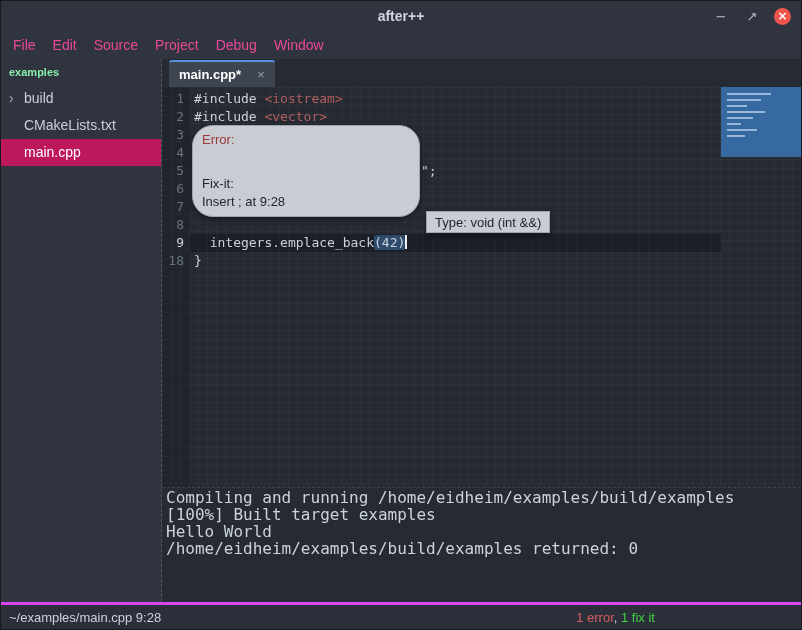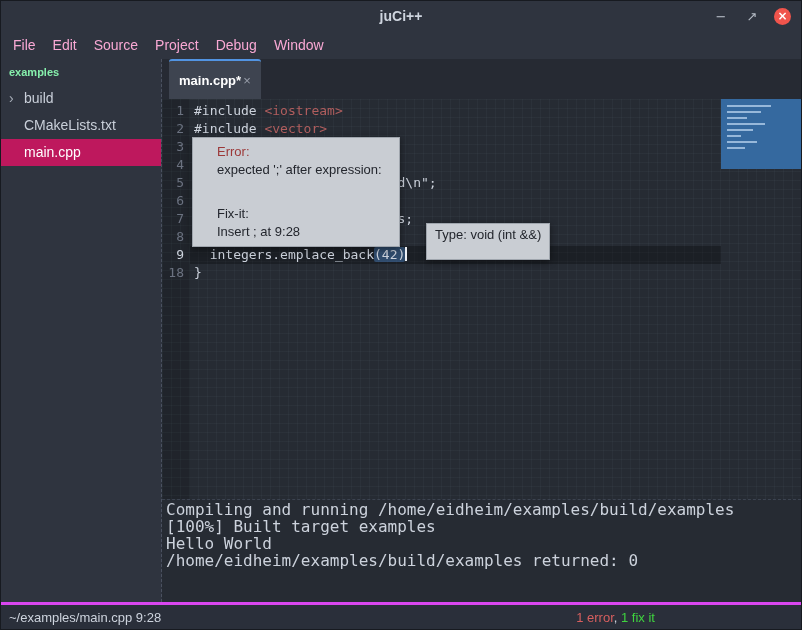--- a/index.html
+++ b/index.html
@@ -7,38 +7,38 @@
   .window { position:relative; width:802px; height:630px; background:#2f343f; border:1px solid #171a20; display:flex; flex-direction:column; overflow:hidden; }
 
   
   .titlebar { flex:0 0 30px; position:relative; display:flex; align-items:center; background:#2f343f; }
   .title { position:absolute; left:0; right:0; text-align:center; color:#cfd5df; font-weight:bold; font-size:14px; }
   .win-controls { margin-left:auto; display:flex; align-items:center; gap:13px; padding-right:10px; z-index:2; }
   .win-btn { width:18px; height:18px; display:flex; align-items:center; justify-content:center; color:#b6bcc6; font-size:13px; font-family:"DejaVu Sans", sans-serif; cursor:default; }
   .win-btn.close { background:#f0544c; border-radius:50%; width:17px; height:17px; color:#fff; font-size:12px; font-weight:bold; }
 
   
-  .menubar { flex:0 0 28px; display:flex; align-items:center; gap:17px; padding:0 12px; background:#2f343f; color:#f9a8d4; font-size:14px; }
+  .menubar { flex:0 0 28px; display:flex; align-items:center; gap:17px; padding:0 12px; background:#2f343f; color:#ec4899; font-size:14px; }
   .menu-item { cursor:default; }
 
   .main { flex:1; display:flex; min-height:0; }
 
   
   .sidebar { flex:0 0 160px; width:160px; background:#2f343f; color:#c9cfd9; overflow:hidden; }
   .sidebar-header { height:26px; line-height:26px; padding-left:8px; color:#86efac; font-weight:bold; font-size:11px; }
   .tree-item { height:27px; line-height:27px; position:relative; padding-left:23px; font-size:14px; cursor:default; white-space:nowrap; }
   .tree-item .chev { position:absolute; left:8px; top:0; font-size:14px; color:#a7adb8; }
   .tree-item.selected { background:#be185d; color:#ffffff; }
 
   
   .right-pane { flex:1; display:flex; flex-direction:column; border-left:1px dashed #4a5160; min-width:0; }
 
   
   .tabbar { flex:0 0 28px; background:#262a33; display:flex; align-items:flex-end; padding-left:7px; }
-  .tab { height:40px; display:flex; align-items:center; gap:2px; padding:0 10px; background:#3e4450; border-top:2px solid #5294e2; border-radius:3px 3px 0 0; color:#ffffff; font-size:13px; font-weight:bold; cursor:default; }
+  .tab { height:27px; display:flex; align-items:center; gap:16px; padding:0 10px; background:#3e4450; border-top:2px solid #5294e2; border-radius:3px 3px 0 0; color:#ffffff; font-size:13px; font-weight:bold; cursor:default; }
   .tab-close { color:#989eaa; font-weight:normal; font-size:13px; cursor:pointer; }
 
   
   .editor { flex:0 0 400px; height:400px; position:relative; display:flex;
     background-color:#262b33;
     background-image:linear-gradient(rgba(140,160,190,0.05) 1px, transparent 1px),
                      linear-gradient(90deg, rgba(140,160,190,0.05) 1px, transparent 1px);
     background-size:9px 9px;
     font-family:"DejaVu Sans Mono", monospace; font-size:13px; line-height:18px; }
   .gutter { flex:0 0 28px; width:28px; padding-top:3px; background:rgba(0,0,0,0.14); text-align:right; color:#6b7280; }
@@ -57,42 +57,42 @@
   .mapcol { flex:0 0 80px; width:80px; position:relative; }
   .minimap { position:absolute; top:0; right:0; width:80px; height:70px; background:#35699f; padding:6px 0 0 6px; }
   .minimap .mm-line { height:2px; margin-bottom:4px; background:rgba(205,228,250,0.65); }
   .minimap .mm-line:nth-child(1){width:44px;} .minimap .mm-line:nth-child(2){width:34px;}
   .minimap .mm-line:nth-child(3){width:20px;} .minimap .mm-line:nth-child(4){width:38px;}
   .minimap .mm-line:nth-child(5){width:26px;} .minimap .mm-line:nth-child(6){width:14px;}
   .minimap .mm-line:nth-child(7){width:30px;} .minimap .mm-line:nth-child(8){width:18px;}
 
   
   .tooltip { position:absolute; background:#c9cdd3; color:#23262d; border:1px solid #9fa5ad; box-shadow:0 2px 7px rgba(0,0,0,0.45); font-family:"Liberation Sans", sans-serif; font-size:13px; z-index:5; white-space:nowrap; }
-  .tooltip.diag { left:30px; top:38px; width:208px; padding:5px 24px; line-height:18px; }
+  .tooltip.diag { left:30px; top:38px; width:228px; padding:5px 9px; line-height:18px;border-radius:21px; }
   .tt-title { color:#9c3838; }
   .tt-gap { height:26px; }
-  .tooltip.type { left:264px; top:124px; height:37px; padding:1px 8px; line-height:19px; }
+  .tooltip.type { left:264px; top:124px; height:22px; padding:1px 8px; line-height:19px; }
 
   
   .terminal { flex:1; border-top:1px dashed #3c4350; background:#262b33; color:#ccd2dc; font-family:"DejaVu Sans Mono", monospace; font-size:16px; line-height:17px; padding:1px 0 0 4px; overflow:hidden; white-space:pre; }
 
   
   .statusbar { flex:0 0 27px; background:#2a2f3a; border-top:3px solid #d946ef; display:flex; align-items:center; padding:0 8px; font-size:13px; color:#cdd3dd; }
   .status-right { margin-left:auto; margin-right:138px; }
   .err { color:#d75f5f; }
   .sep { color:#cdd3dd; }
   .fix { color:#3fd33f; }
 </style>
 </head>
 <body>
 
 <div class="window">
 
   <div class="titlebar">
-    <span class="title">juCi++</span>
+    <span class="title">after++</span>
     <div class="win-controls">
       <span class="win-btn">
           <span>−</span>
         </span>
       <span class="win-btn">
           <span>↗</span>
         </span>
       <span class="win-btn close">
           <span>×</span>
         </span>
@@ -150,21 +150,20 @@
             <div class="mm-line"></div>
             <div class="mm-line"></div>
             <div class="mm-line"></div>
             <div class="mm-line"></div>
             <div class="mm-line"></div>
           </div>
         </div>
 
         <div class="tooltip diag">
           <div class="tt-title">Error:</div>
-          <div class="tt-msg">expected ';' after expression:</div>
           <div class="tt-gap"></div>
           <div class="tt-title2">Fix-it:</div>
           <div class="tt-msg">Insert ; at 9:28</div>
         </div>
 
         <div class="tooltip type">
           <span>Type: void (int &amp;&amp;)</span>
         </div>
       </div>
 

